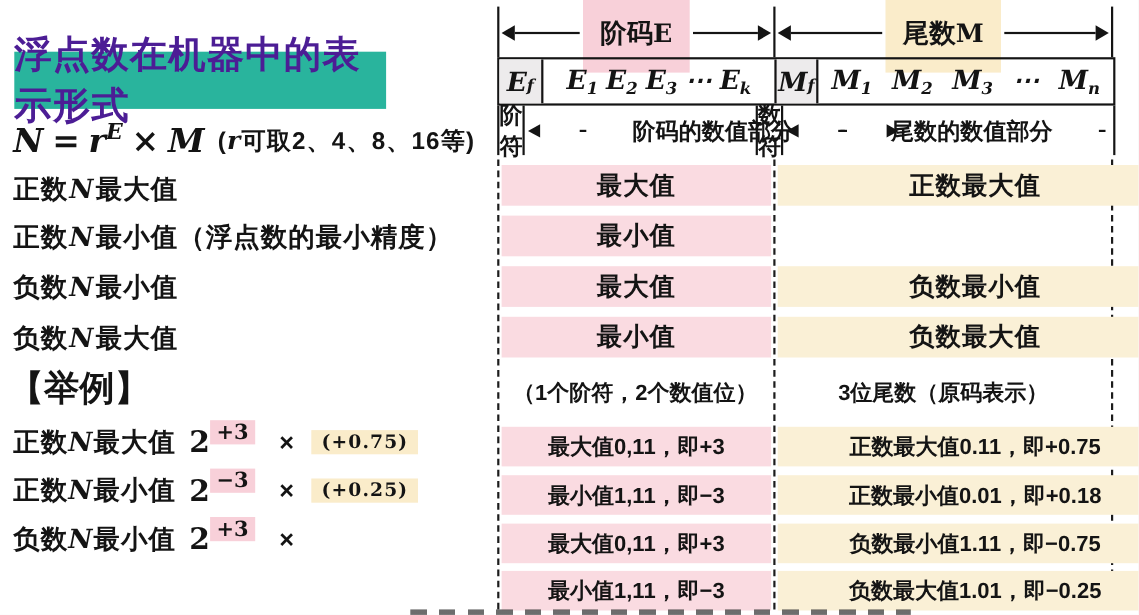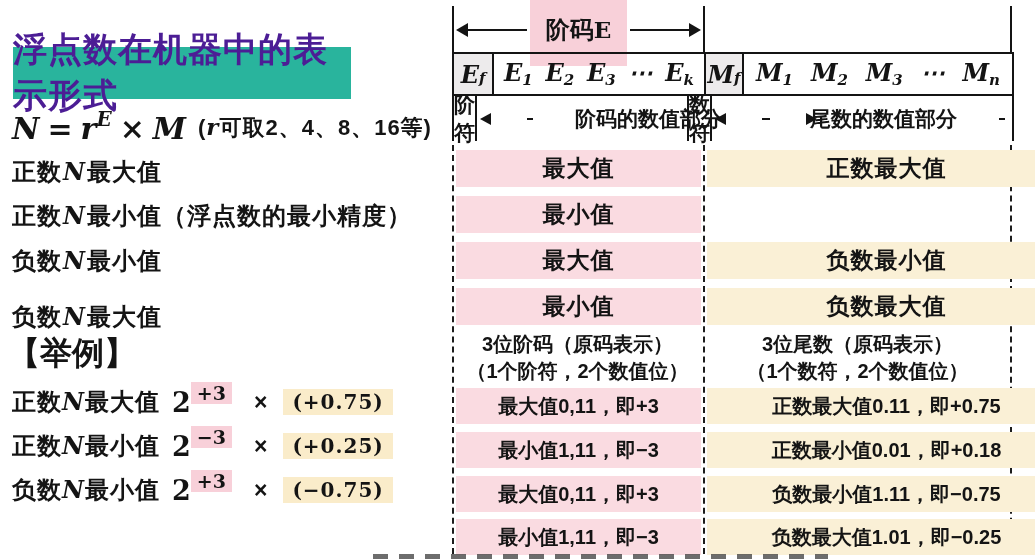--- a/index.html
+++ b/index.html
@@ -19,54 +19,54 @@
          font-size:34px;display:flex;align-items:center;justify-content:center;letter-spacing:1px;}
   .mi{font-family:"DejaVu Serif","Liberation Serif",serif;font-style:italic;font-weight:700;}
   .formula{left:12px;top:107px;height:42px;display:flex;align-items:center;font-size:30px;}
   .formula .mo{font-family:"DejaVu Serif","Liberation Serif",serif;margin:0 8px;}
   .formula sup{font-size:20px;transform:translateY(-9px);display:inline-block;}
   .fnote{font-size:22px;margin-left:12px;letter-spacing:1px;}
   .fnote .mi{font-size:23px;}
 
   .rowlabel{left:12px;font-size:24px;letter-spacing:1px;white-space:nowrap;}
   .rowlabel .mi{font-size:24px;padding:0 1px;}
-  .rl0{top:156px;} .rl1{top:200px;} .rl2{top:245px;} .rl3{top:301px;}
+  .rl0{top:156px;} .rl1{top:200px;} .rl2{top:245px;} .rl3{top:291px;}
   .exheading{left:8px;top:332px;font-size:32px;}
 
   .exline{left:12px;display:flex;align-items:center;height:34px;white-space:nowrap;}
   .ex0{top:385px;} .ex1{top:429px;} .ex2{top:473px;}
   .exlabel{width:160px;font-size:24px;letter-spacing:1px;}
   .exmath{display:flex;align-items:center;}
   .exbase{font-family:"DejaVu Serif","Liberation Serif",serif;font-size:27px;}
   .expchip{background:var(--pink-chip);font-family:"DejaVu Serif","Liberation Serif",serif;
            font-size:19px;padding:0 6px;transform:translateY(-9px);display:inline-block;}
   .extimes{font-size:23px;margin:0 16px 0 22px;}
   .factorchip{background:var(--cream-chip);font-family:"DejaVu Serif","Liberation Serif",serif;
-              font-size:20px;padding:1px 9px;letter-spacing:1px;}
+              font-size:17px;padding:1px 9px;letter-spacing:1px;}
 
   
   .vtick{width:2px;background:var(--ink);top:6px;height:46px;}
   .t1{left:452px;} .t2{left:703px;} .t3{left:1010px;}
   .arr{display:flex;align-items:center;top:14px;height:32px;}
   .arrE{left:456px;width:245px;} .arrM{left:707px;width:301px;}
   .arr .ln{flex:1;height:2px;background:var(--ink);min-width:8px;}
   .tl{width:0;height:0;border:7px solid transparent;border-left:0;border-right:12px solid var(--ink);}
   .tr{width:0;height:0;border:7px solid transparent;border-right:0;border-left:12px solid var(--ink);}
   .chip{margin:0 3px;padding:20px 16px;font-size:24px;white-space:nowrap;}
   .chip .mi{font-size:23px;font-style:normal;}
   .chipE{background:var(--pink-chip);} .chipM{background:var(--cream-chip);}
 
   
   .bitrow{left:452px;top:52px;width:562px;height:44px;border:2px solid var(--ink);display:flex;}
   .bcell{display:flex;align-items:center;justify-content:center;}
   .bcell .mi{font-size:24px;}
   .bcell sub{font-size:15px;font-family:"DejaVu Serif","Liberation Serif",serif;
              font-style:italic;transform:translateY(4px);}
   .ef{width:40px;background:var(--gray-cell);border-right:2px solid var(--ink);}
-  .evals{width:210px;justify-content:space-between;padding:0 10px;}
+  .evals{width:210px;justify-content:space-between;padding:0 21px;}
   .mf{width:40px;background:var(--gray-cell);border-left:2px solid var(--ink);border-right:2px solid var(--ink);}
   .mvals{flex:1;justify-content:space-between;padding:0 12px;}
 
   
   .signrow{left:452px;top:96px;width:562px;height:45px;display:flex;
            border-left:2px solid var(--ink);border-right:2px solid var(--ink);}
   .scell{display:flex;align-items:center;justify-content:center;font-size:21px;}
   .s1{width:44px;border-right:2px solid var(--ink);}
   .s2{width:210px;padding:0 3px;}
   .s3{width:40px;border-left:2px solid var(--ink);border-right:2px solid var(--ink);}
@@ -143,32 +143,38 @@
         <span class="extimes">×</span>
         <span class="factorchip">(+0.25)</span>
     </span>
   </div>
   <div class="abs exline ex2">
     <span class="exlabel"><span>负数</span><span class="mi">N</span><span>最小值</span></span>
     <span class="exmath">
       <span class="exbase">2</span>
         <span class="expchip">+3</span>
         <span class="extimes">×</span>
-        <span class="factorchip">(−0.75)</span>
     </span>
   </div>
 
   <div class="abs vtick t1"></div>
   <div class="abs vtick t2"></div>
   <div class="abs vtick t3"></div>
 
   <div class="abs arr arrE">
     <span class="tl"></span>
       <span class="ln"></span>
     <span class="chip chipE"><span>阶码</span><span class="mi">E</span></span>
+    <span class="ln"></span>
+      <span class="tr"></span>
+  </div>
+  <div class="abs arr arrM">
+    <span class="tl"></span>
+      <span class="ln"></span>
+    <span class="chip chipM"><span>尾数</span><span class="mi">M</span></span>
     <span class="ln"></span>
       <span class="tr"></span>
   </div>
 
   <div class="abs bitrow">
     <div class="bcell ef">
         <span class="mi">E</span>
         <sub>f</sub>
       </div>
     <div class="bcell evals">
@@ -220,26 +226,24 @@
 
   <div class="abs cellrow pinkc r0">最大值</div>
   <div class="abs cellrow creamc r0">正数最大值</div>
   <div class="abs cellrow pinkc r1">最小值</div>
   <div class="abs cellrow pinkc r2">最大值</div>
   <div class="abs cellrow creamc r2">负数最小值</div>
   <div class="abs cellrow pinkc r3">最小值</div>
   <div class="abs cellrow creamc r3">负数最大值</div>
 
   <div class="abs exhdr ehdr">
-    <span>3位阶码（原码表示）</span>
     <span>（1个阶符，2个数值位）</span>
   </div>
   <div class="abs exhdr mhdr">
     <span>3位尾数（原码表示）</span>
-    <span>（1个数符，2个数值位）</span>
   </div>
 
   <div class="abs cellrow excell pinkc er0">最大值0,11，即+3</div>
   <div class="abs cellrow excell creamc er0">正数最大值0.11，即+0.75</div>
   <div class="abs cellrow excell pinkc er1">最小值1,11，即−3</div>
   <div class="abs cellrow excell creamc er1">正数最小值0.01，即+0.18</div>
   <div class="abs cellrow excell pinkc er2">最大值0,11，即+3</div>
   <div class="abs cellrow excell creamc er2">负数最小值1.11，即−0.75</div>
   <div class="abs cellrow excell pinkc er3">最小值1,11，即−3</div>
   <div class="abs cellrow excell creamc er3">负数最大值1.01，即−0.25</div>

